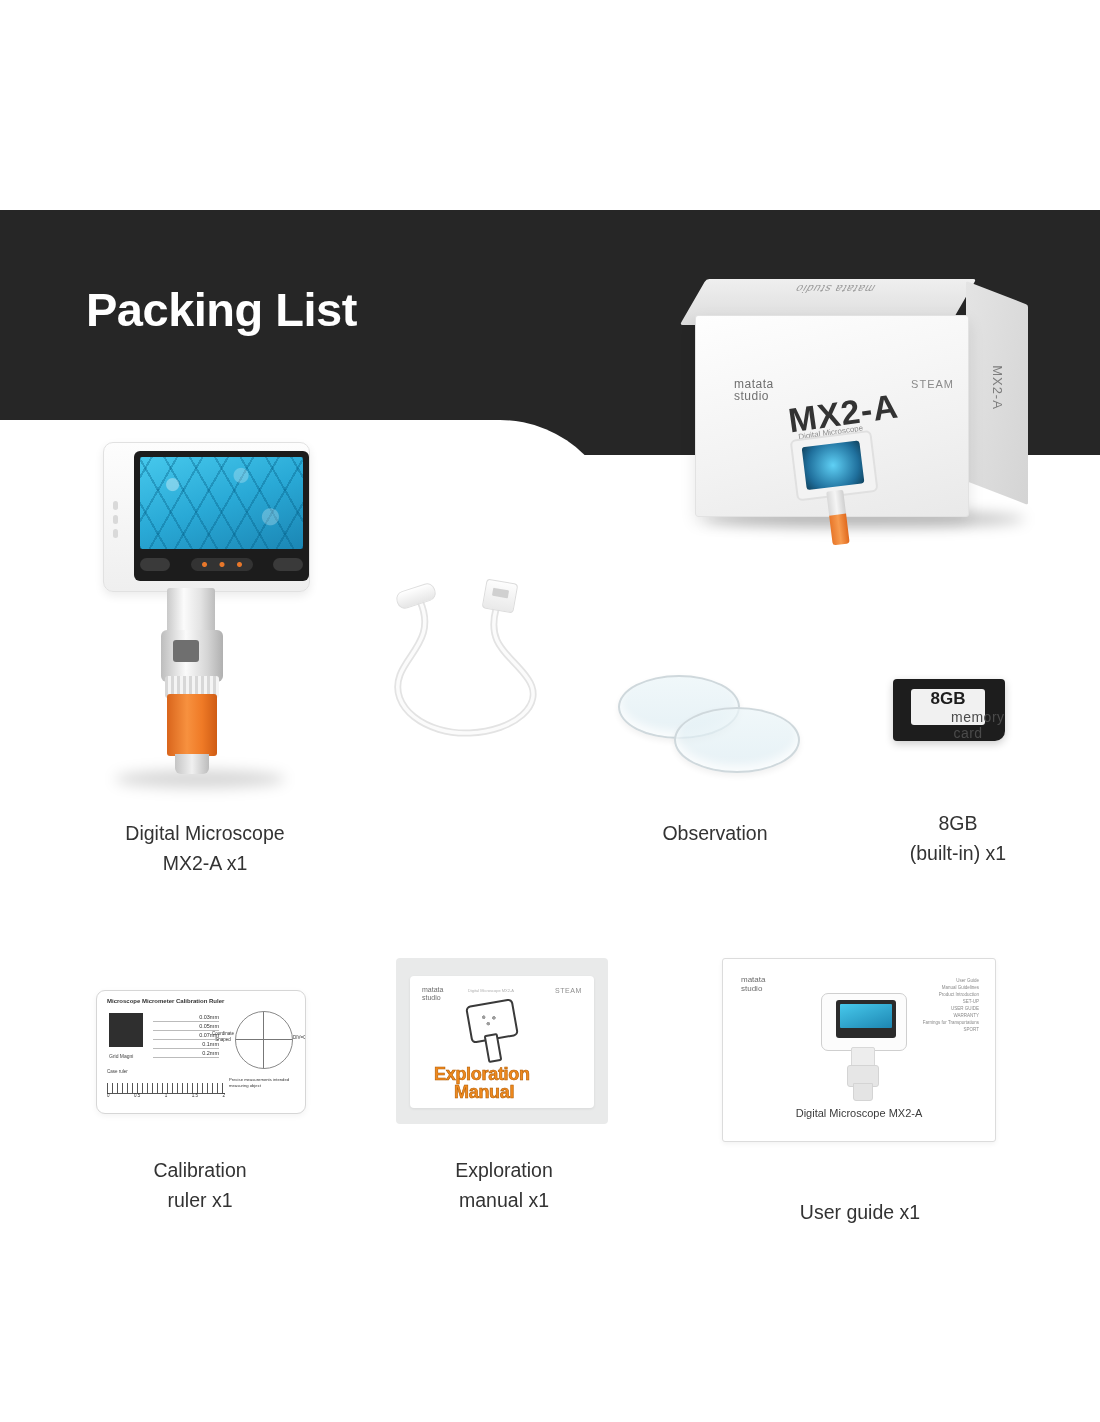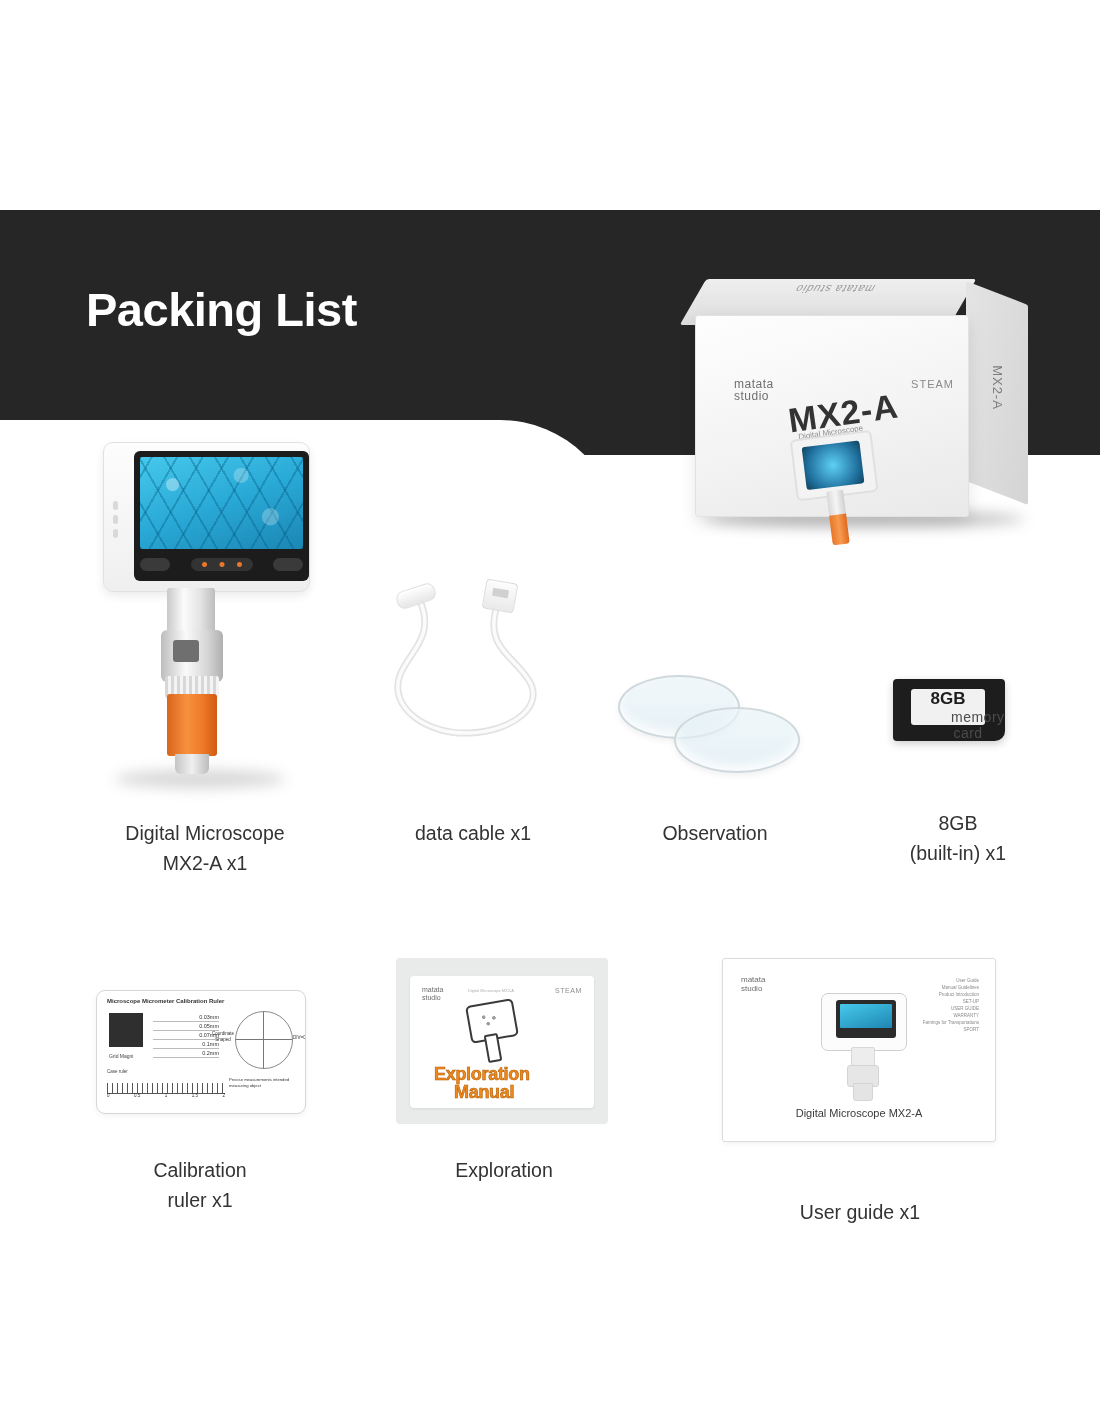--- a/index.html
+++ b/index.html
@@ -865,36 +865,36 @@
   </div>
   <div class="guide-caption">Digital Microscope MX2-A</div>
 </div>
 
 <div class="caption cap-ms">
   <div>Digital Microscope</div>
   <div>MX2-A x1</div>
 </div>
 
 <div class="caption cap-cable">
-  <div>data cable x1</div>
 </div>
 
 <div class="caption cap-dish">
   <div>Observation</div>
 </div>
 
 <div class="caption cap-sd">
   <div>8GB</div>
   <div>(built-in)  x1</div>
 </div>
 
 <div class="caption cap-ruler">
   <div>Calibration</div>
   <div>ruler x1</div>
 </div>
 
 <div class="caption cap-expl">
   <div>Exploration</div>
+  <div>manual x1</div>
 </div>
 
 <div class="caption cap-guide">
   <div>User guide x1</div>
 </div>
 
 </body></html>

